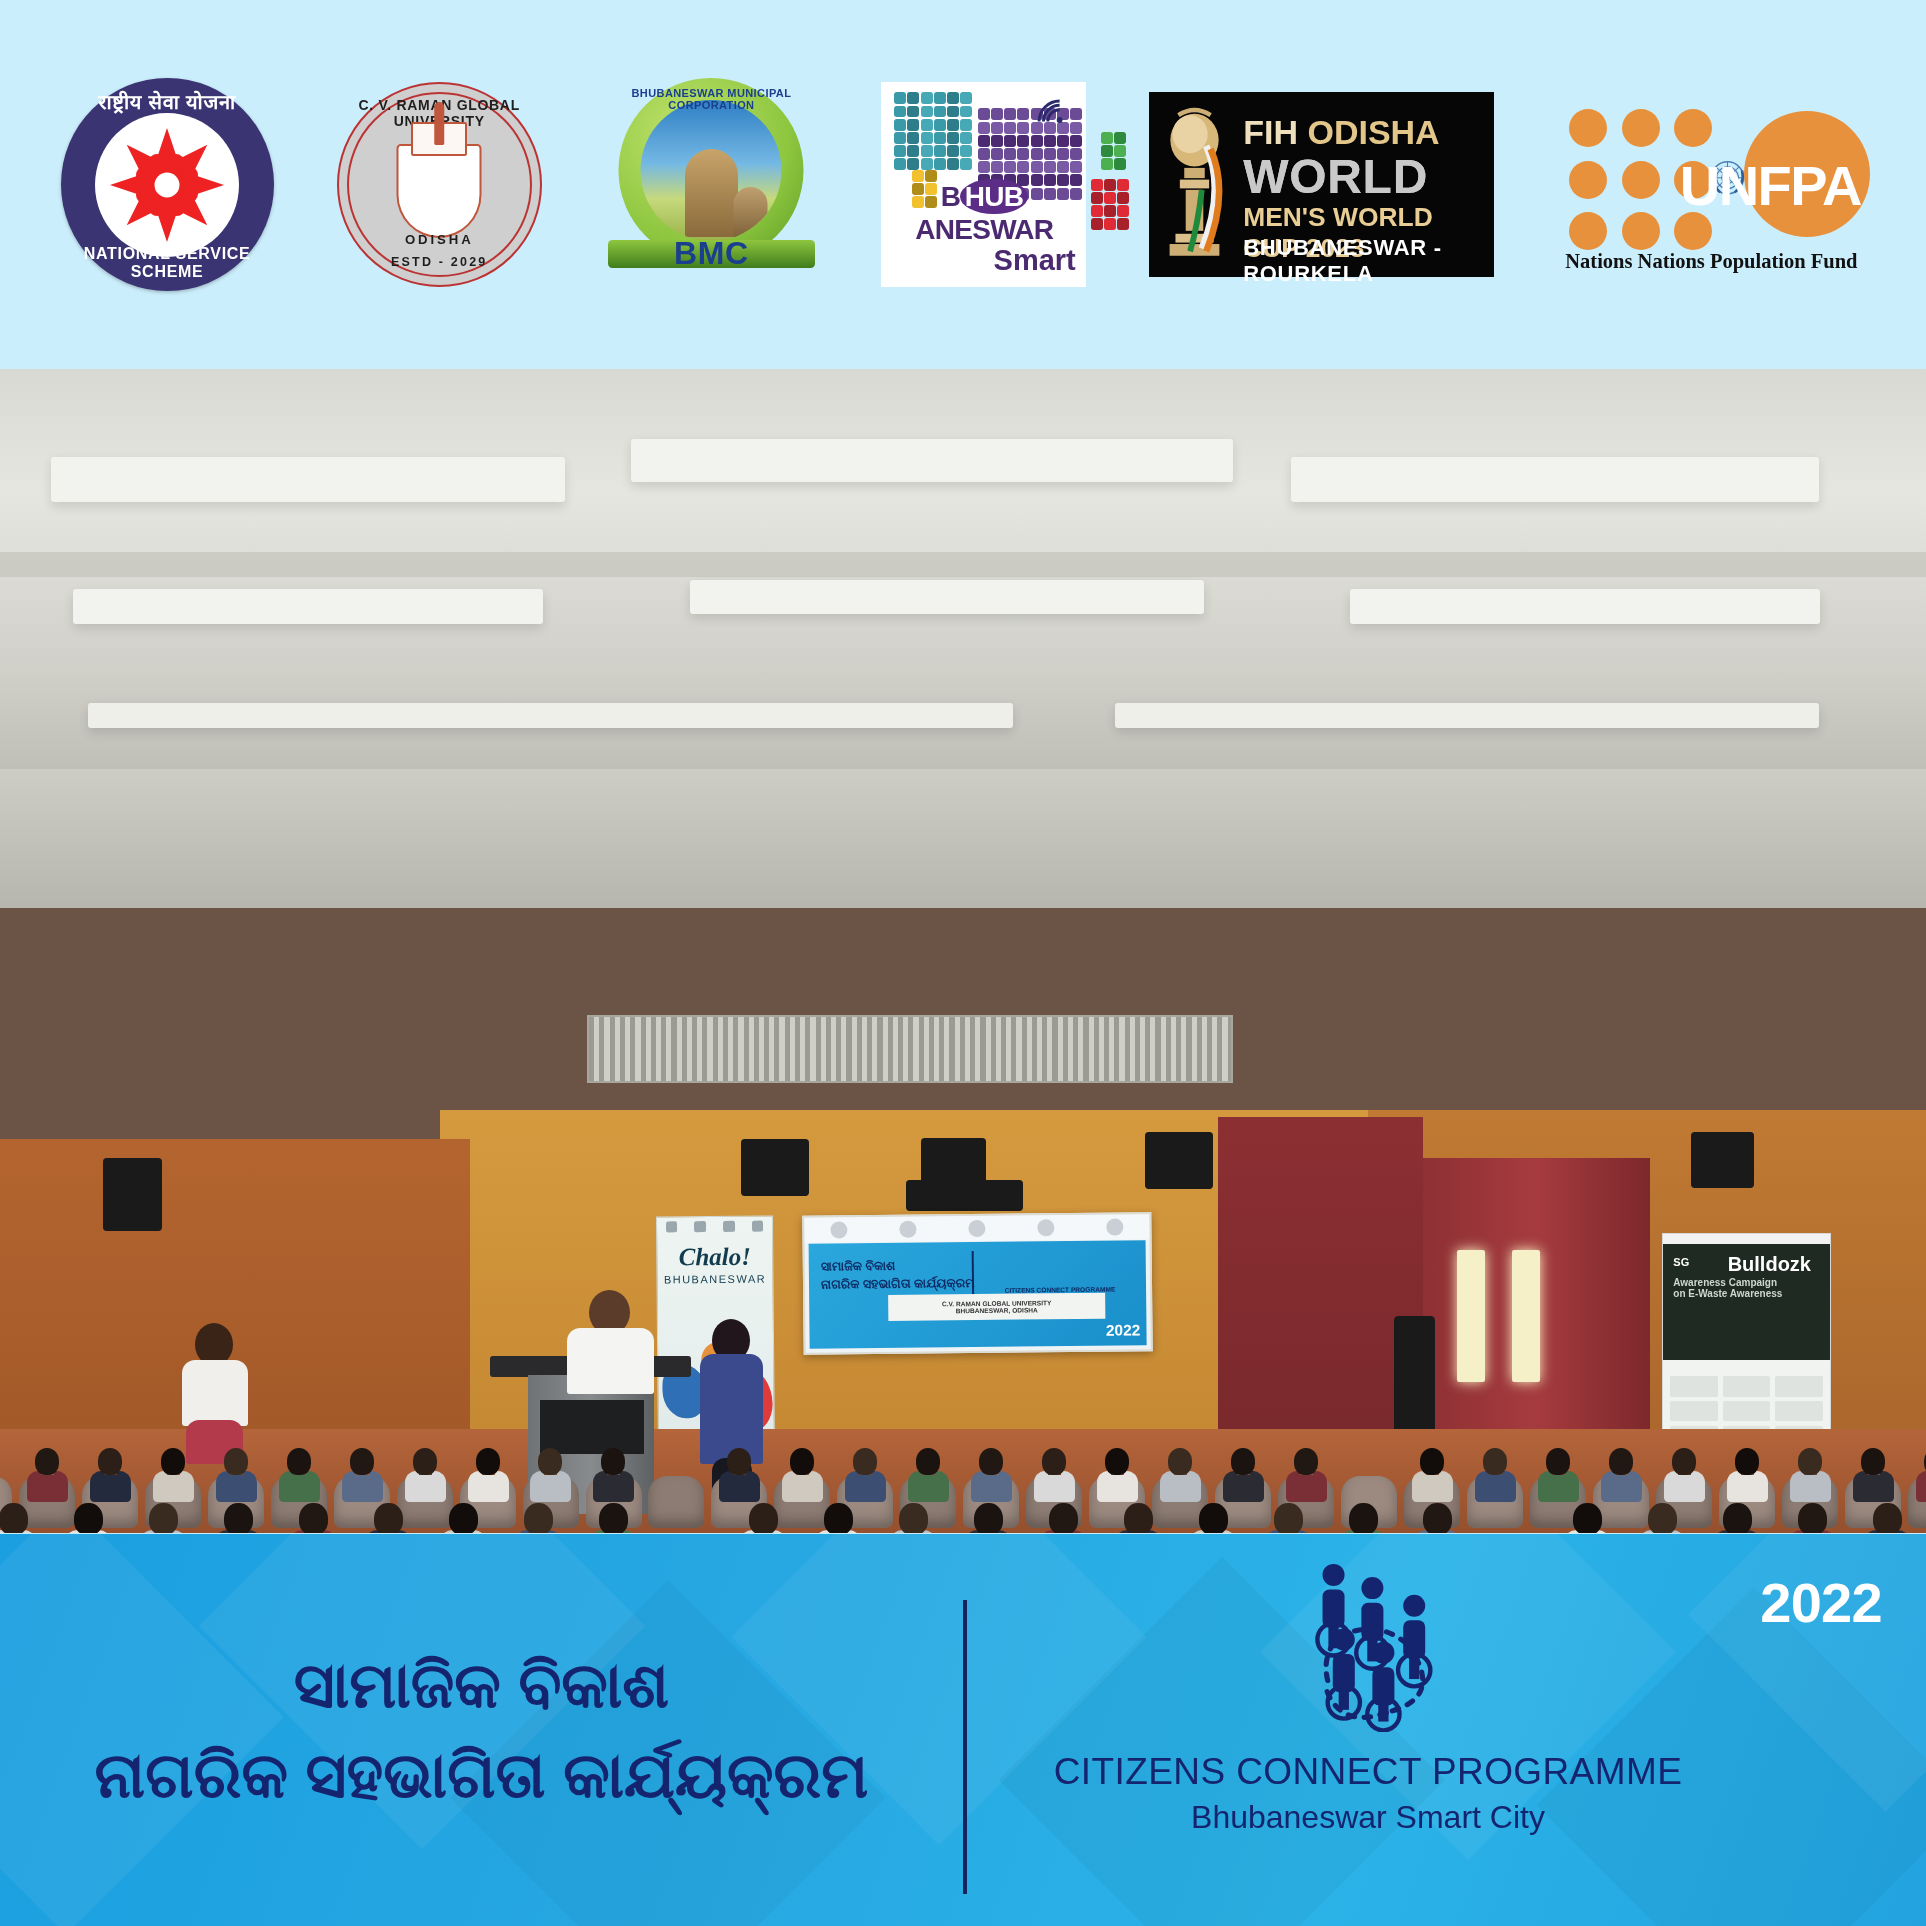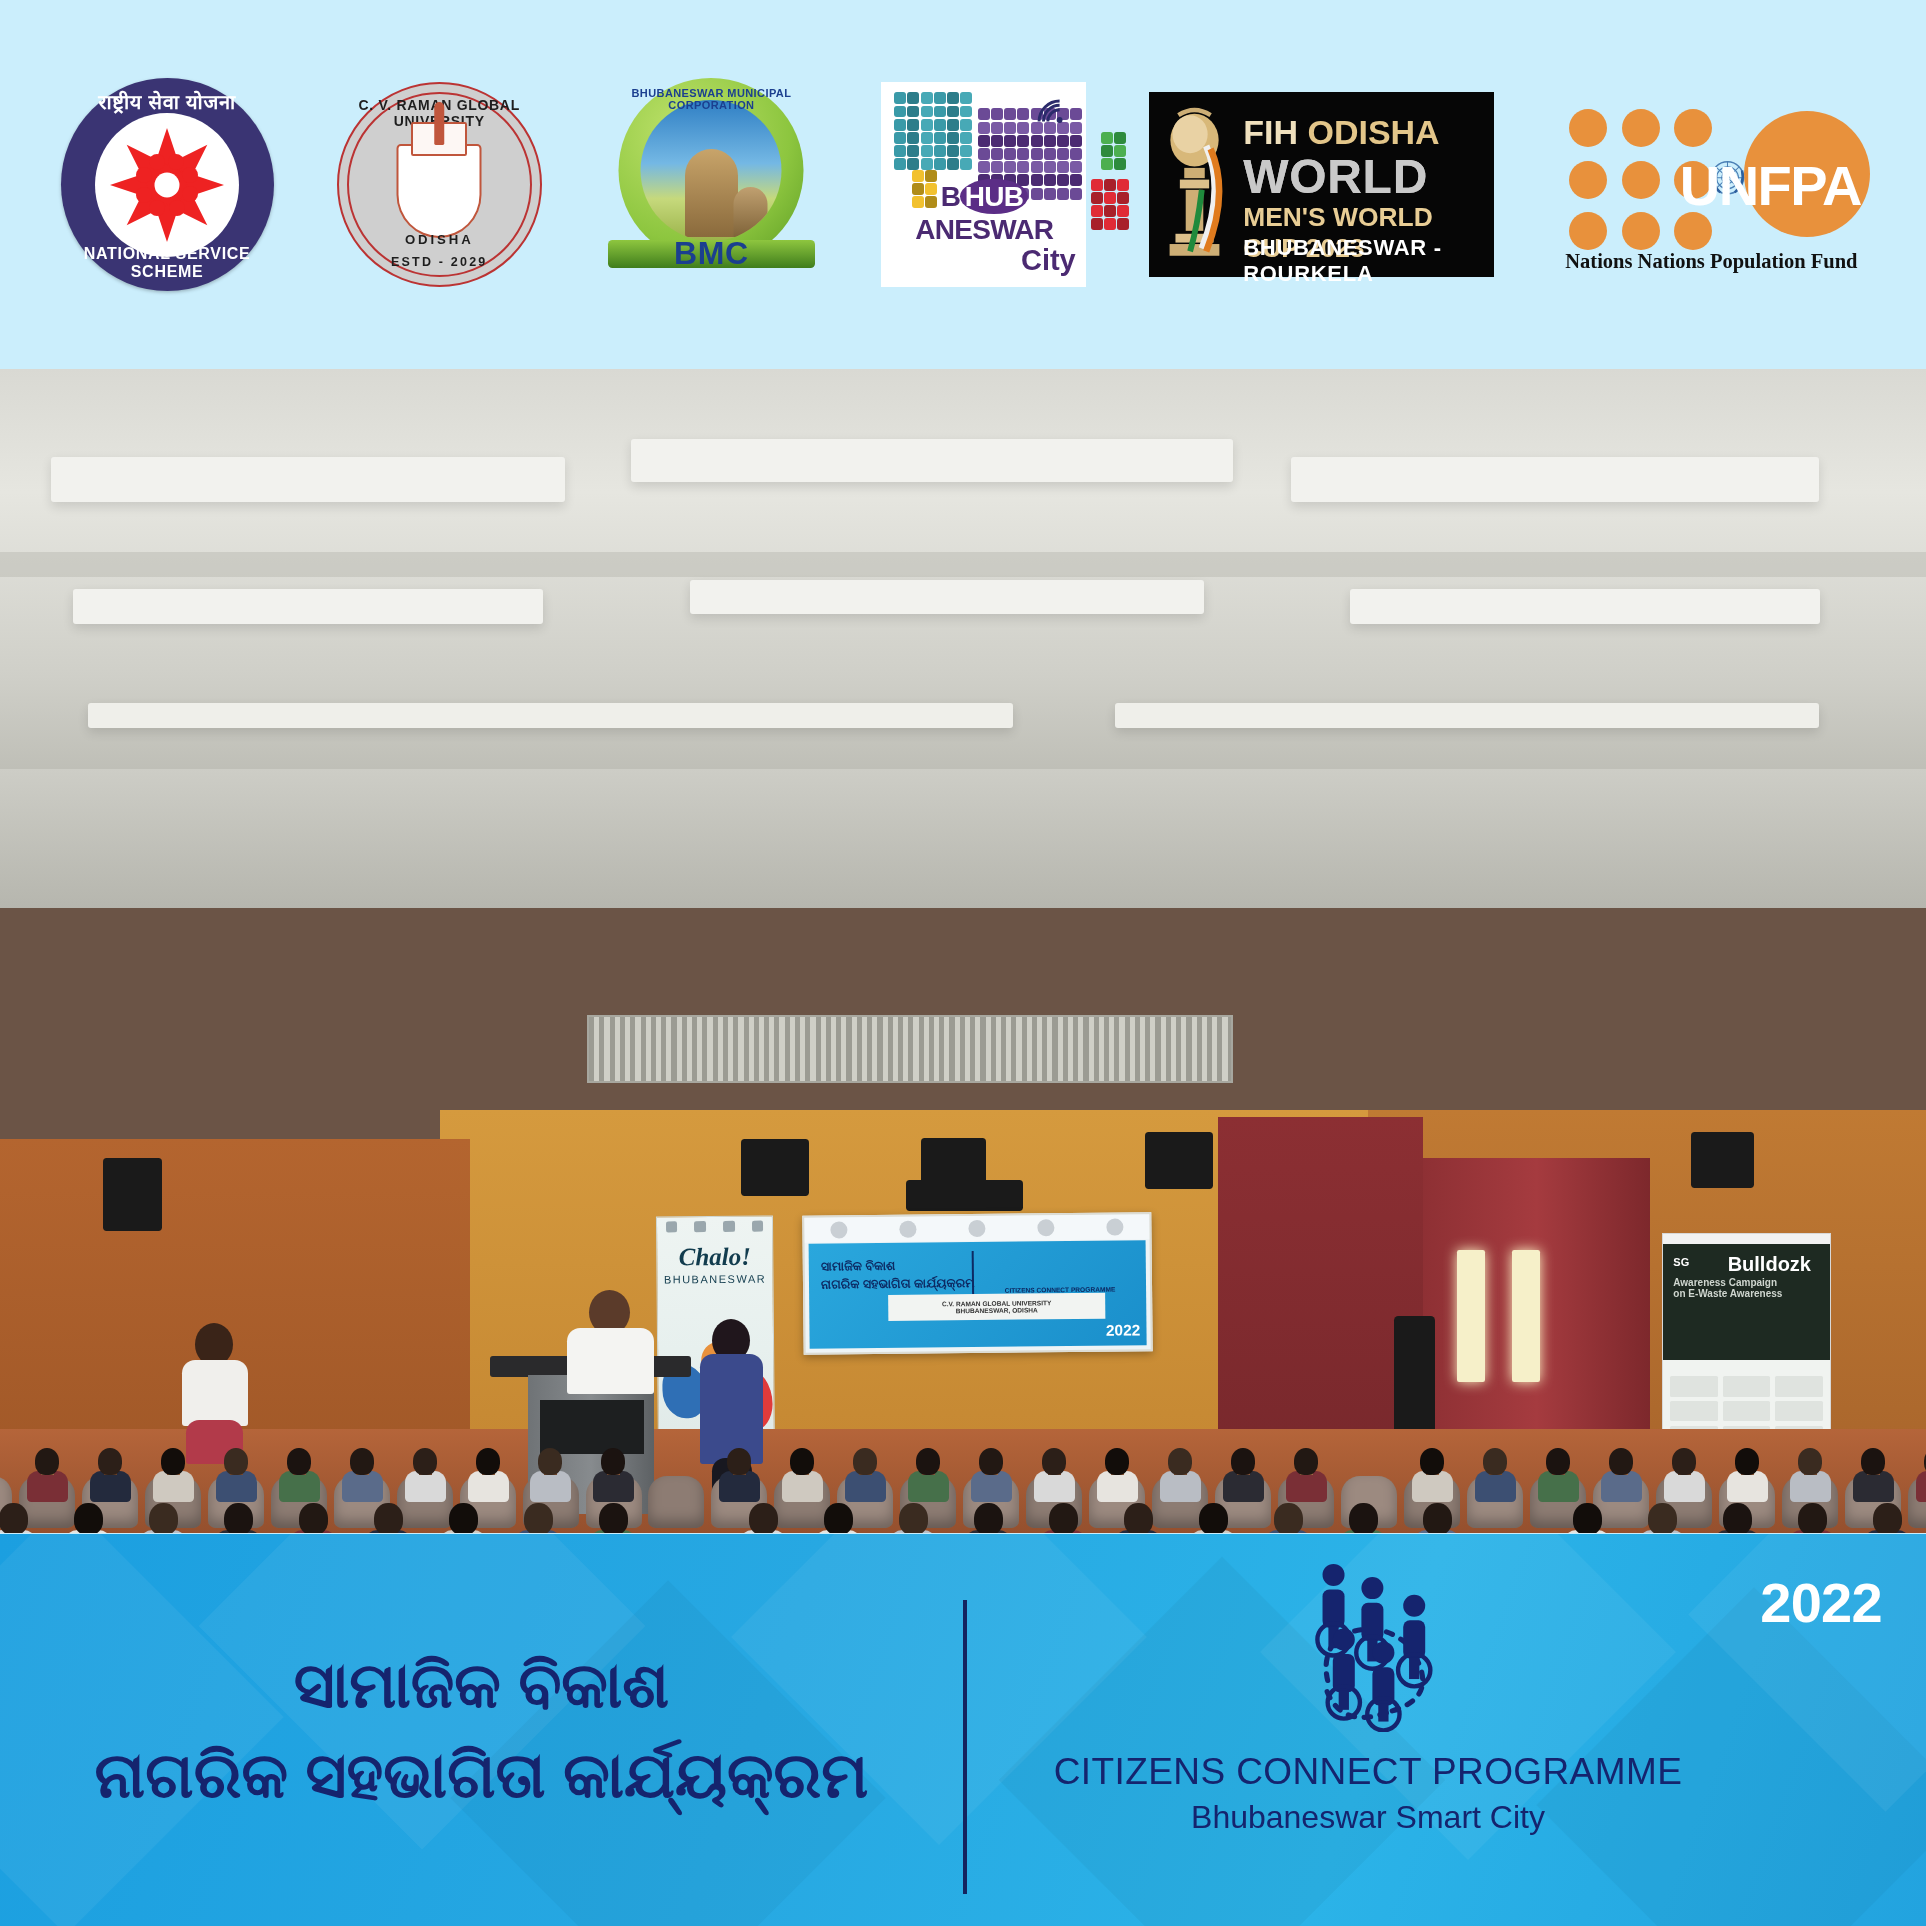--- a/index.html
+++ b/index.html
@@ -395,21 +395,21 @@
             <div class="cell" style="left: 31px; top: 114px; width: 11.7px; height: 11.7px; background: rgb(242, 193, 46);"></div>
             <div class="cell" style="left: 44px; top: 114px; width: 11.7px; height: 11.7px; background: rgb(176, 140, 24);"></div>
           </div>
         <svg class="wifi" viewBox="0 0 46 36">
           <path d="M4 32 A28 28 0 0 1 32 4" fill="none" stroke="#2b2b6b" stroke-width="4"></path>
           <path d="M10 32 A22 22 0 0 1 32 10" fill="none" stroke="#2b2b6b" stroke-width="4"></path>
           <path d="M16 32 A16 16 0 0 1 32 16" fill="none" stroke="#2b2b6b" stroke-width="4"></path>
           <circle cx="32" cy="30" r="4" fill="#2b2b6b"></circle>
         </svg>
         <div class="word"><span>B</span><span class="hub">HUB</span><span>ANESWAR</span></div>
-        <div class="word2">City</div>
+        <div class="word2">Smart</div>
       </div>
     </div>
 
     <div class="logo-slot">
       <div class="hockey">
         <svg class="trophy" viewBox="0 0 88 224">
           <ellipse cx="44" cy="52" rx="33" ry="36" fill="#d8b879"></ellipse>
           <ellipse cx="38" cy="44" rx="24" ry="26" fill="#e9d2a4"></ellipse>
           <path d="M22 18 q22 -14 44 0" stroke="#cdae75" stroke-width="6" fill="none"></path>
           <rect x="30" y="90" width="28" height="14" fill="#cdae75"></rect>

